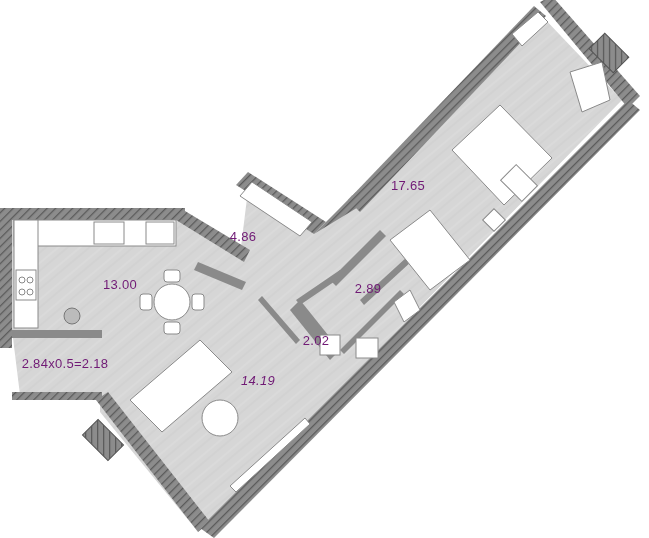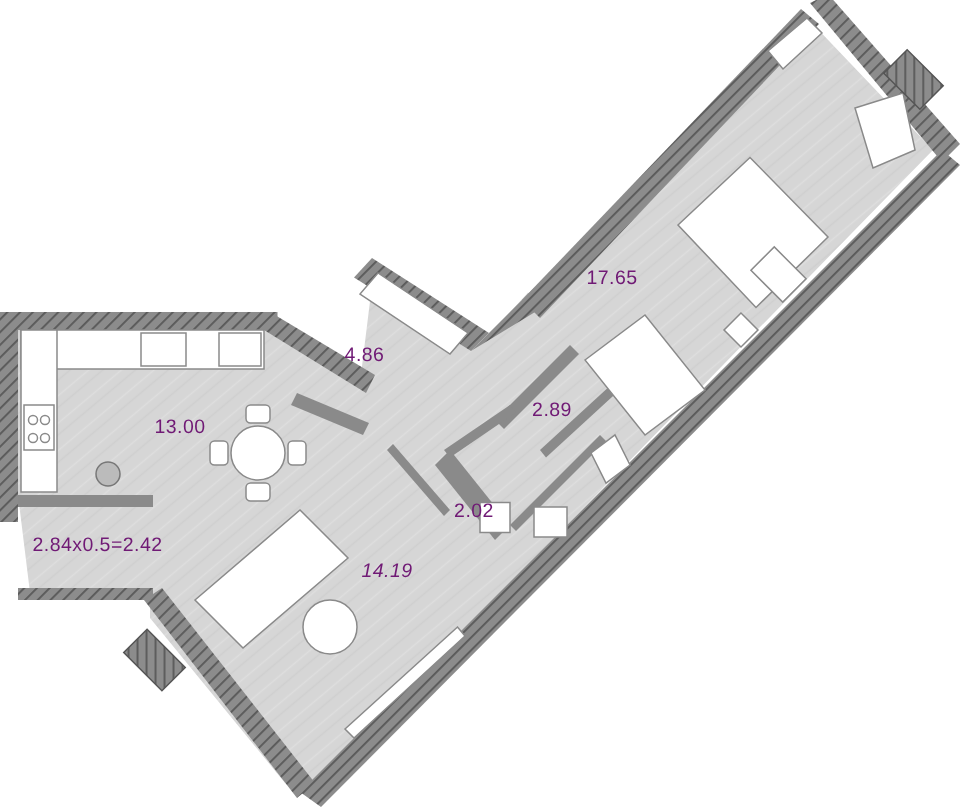--- a/index.html
+++ b/index.html
@@ -107,18 +107,18 @@
     <polygon points="230,486 305,418 310,424 236,492"></polygon>
   </g>
 
   <g fill="url(#hatch)" stroke="#555">
     <rect x="598" y="36" width="22" height="34" transform="rotate(-45 609 53)"></rect>
     <rect x="92" y="422" width="22" height="36" transform="rotate(-45 103 440)"></rect>
   </g>
 </svg>
 
 <div class="lbl" style="left:120px; top:268px;margin-top:16px;">13.00</div>
-<div class="lbl" style="left:65px; top:363px;">2.84x0.5=2.42</div>
+<div class="lbl" style="left:65px; top:363px;">2.84x0.5=2.18</div>
 <div class="lbl" style="left:243px; top:236px;">4.86</div>
 <div class="lbl" style="left:408px; top:185px;">17.65</div>
-<div class="lbl" style="left:368px; top:273px;">2.89</div>
+<div class="lbl" style="left:368px; top:288px;">2.89</div>
 <div class="lbl" style="left:316px; top:340px;">2.02</div>
 <div class="lbl" style="left:258px; top:380px;font-style:italic;">14.19</div>
 
 </body></html>

